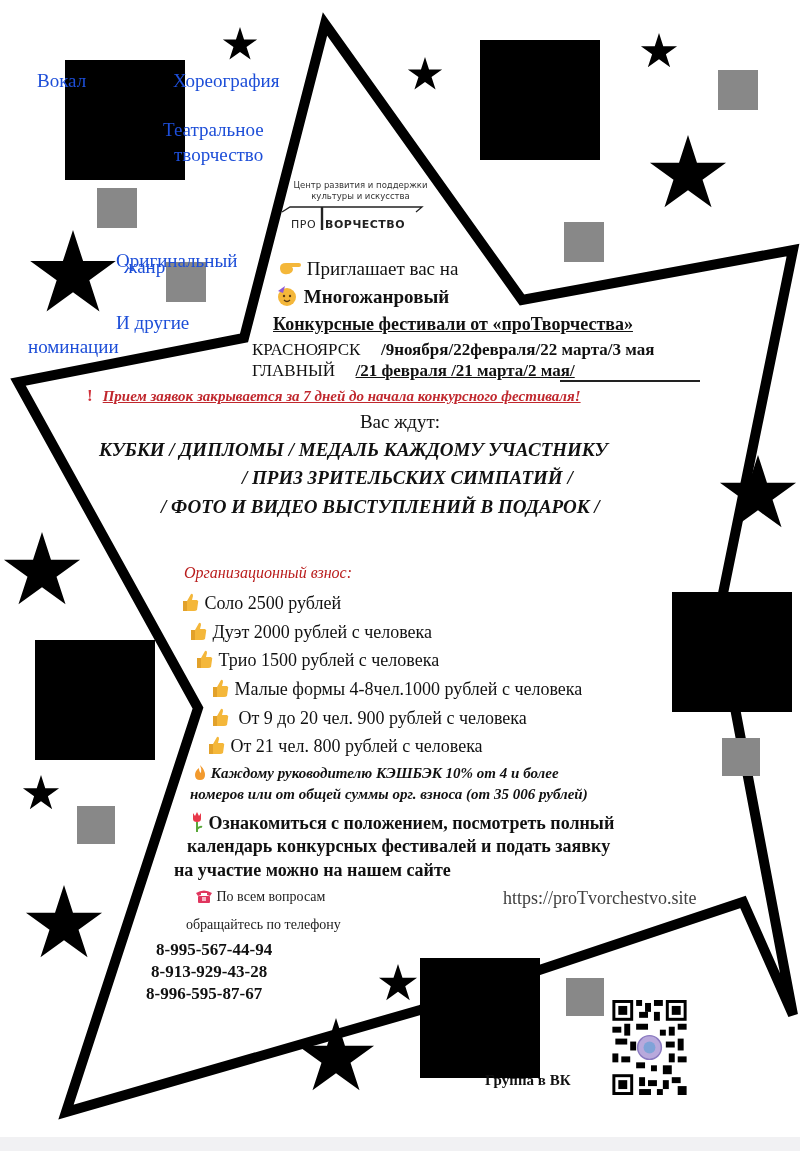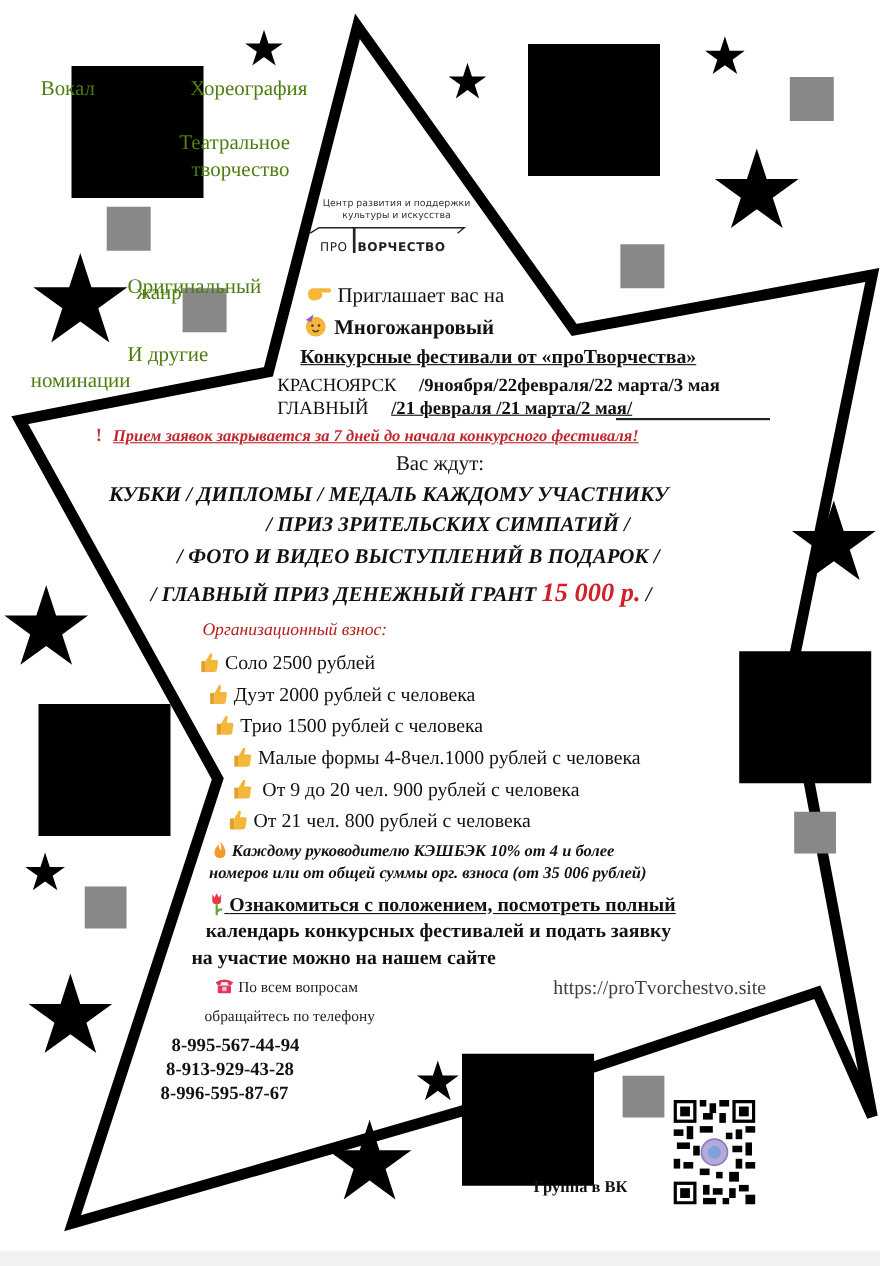--- a/index.html
+++ b/index.html
@@ -1,21 +1,21 @@
 <!DOCTYPE html>
 <html><head>
 <meta charset="utf-8">
 <style>
   html, body { margin:0; padding:0; }
   body { width:800px; height:1151px; background:#ffffff; position:relative; overflow:hidden;
          font-family:"Liberation Serif", "DejaVu Serif", serif; color:#111; }
   .stage { position:absolute; left:0; top:0; width:800px; height:1151px; }
   svg.bg { position:absolute; left:0; top:0; }
   .t { position:absolute; white-space:nowrap; }
-  .cat { font-size:19px; color:#4d7c0f; }
+  .cat { font-size:19px; color:#1d4ed8; }
   .logo-small { font-family:"DejaVu Sans", sans-serif; font-size:8.5px; color:#333; text-align:center; line-height:11px; }
   .logo-main { font-family:"DejaVu Sans", sans-serif; font-size:11px; color:#222; letter-spacing:0.5px; }
   .logo-main b { font-weight:bold; }
   .emoji { display:inline-block; vertical-align:middle; }
   .invite { font-size:19px; }
   .multi { font-size:19px; font-weight:bold; }
   .fest-title { font-size:18px; font-weight:bold; text-decoration:underline; }
   .city { font-size:17px; }
   .city b { font-weight:bold; }
   .city .ul { text-decoration:underline; }
@@ -141,25 +141,20 @@
 
   <div class="t" style="left:87px;top:386px;">
     <span class="excl">!</span>
     <span class="deadline" style="margin-left:6px;">Прием заявок закрывается за 7 дней до начала конкурсного фестиваля!</span>
   </div>
 
   <div class="t await" style="left:0;width:800px;text-align:center;top:411px;"><span style="margin-left:0px;">Вас ждут:</span></div>
   <div class="t prize" style="left:99px;top:439px;">КУБКИ / ДИПЛОМЫ / МЕДАЛЬ КАЖДОМУ УЧАСТНИКУ</div>
   <div class="t prize" style="left:242px;top:467px;">/ ПРИЗ ЗРИТЕЛЬСКИХ СИМПАТИЙ /</div>
   <div class="t prize" style="left:161px;top:496px;">/ ФОТО И ВИДЕО ВЫСТУПЛЕНИЙ В ПОДАРОК /</div>
-  <div class="t prize" style="left:137px;top:526px;">
-    <span>/ ГЛАВНЫЙ ПРИЗ ДЕНЕЖНЫЙ ГРАНТ</span>
-    <span class="grant">15 000 р.</span>
-    <span>/</span>
-  </div>
 
   <div class="t fee-head" style="left:184px;top:564px;">Организационный взнос:</div>
   <div class="t fee" style="left:182px;top:592px;">
     <span class="emoji"><svg width="18" height="20">
           <path d="M5,9 L9,2 Q11,1 11,4 L10,8 L15,8 Q17,9 16,11 L15,18 Q14,19 12,19 L5,19Z" fill="#f4b73a"></path>
           <rect x="1" y="9" width="4" height="10" fill="#e2a12a"></rect>
         </svg></span>
     <span>Соло 2500 рублей</span>
   </div>
   <div class="t fee" style="left:190px;top:621px;">
@@ -199,21 +194,21 @@
   </div>
 
   <div class="t cash" style="left:193px;top:764px;">
     <span class="emoji"><svg width="14" height="17">
           <path d="M7,1 Q12,6 12,11 Q12,16 7,16 Q2,16 2,11 Q2,7 6,4 Q6,8 8,9 Q9,5 7,1Z" fill="#f29a2e"></path>
         </svg></span>
     <span>Каждому руководителю КЭШБЭК 10% от 4 и более</span>
   </div>
   <div class="t cash" style="left:190px;top:786px;">номеров или от общей суммы орг. взноса (от 35 006 рублей)</div>
 
-  <div class="t info" style="left:190px;top:811px;text-decoration:underline;">
+  <div class="t info" style="left:190px;top:811px;">
     <span class="emoji"><svg width="14" height="22">
           <path d="M3,2 L5,5 L7,1 L9,5 L11,2 L11,8 Q11,11 7,11 Q3,11 3,8Z" fill="#e8384a"></path>
           <line x1="7" y1="11" x2="7" y2="21" stroke="#5aa83a" stroke-width="2"></line>
           <path d="M7,18 Q10,15 12,16" stroke="#5aa83a" stroke-width="2" fill="none"></path>
         </svg></span>
     <span>Ознакомиться с положением, посмотреть полный</span>
   </div>
   <div class="t info" style="left:187px;top:836px;">календарь конкурсных фестивалей и подать заявку</div>
   <div class="t info" style="left:174px;top:860px;">на участие можно на нашем сайте</div>
   <div class="t url" style="left:503px;top:888px;">https://proTvorchestvo.site</div>

